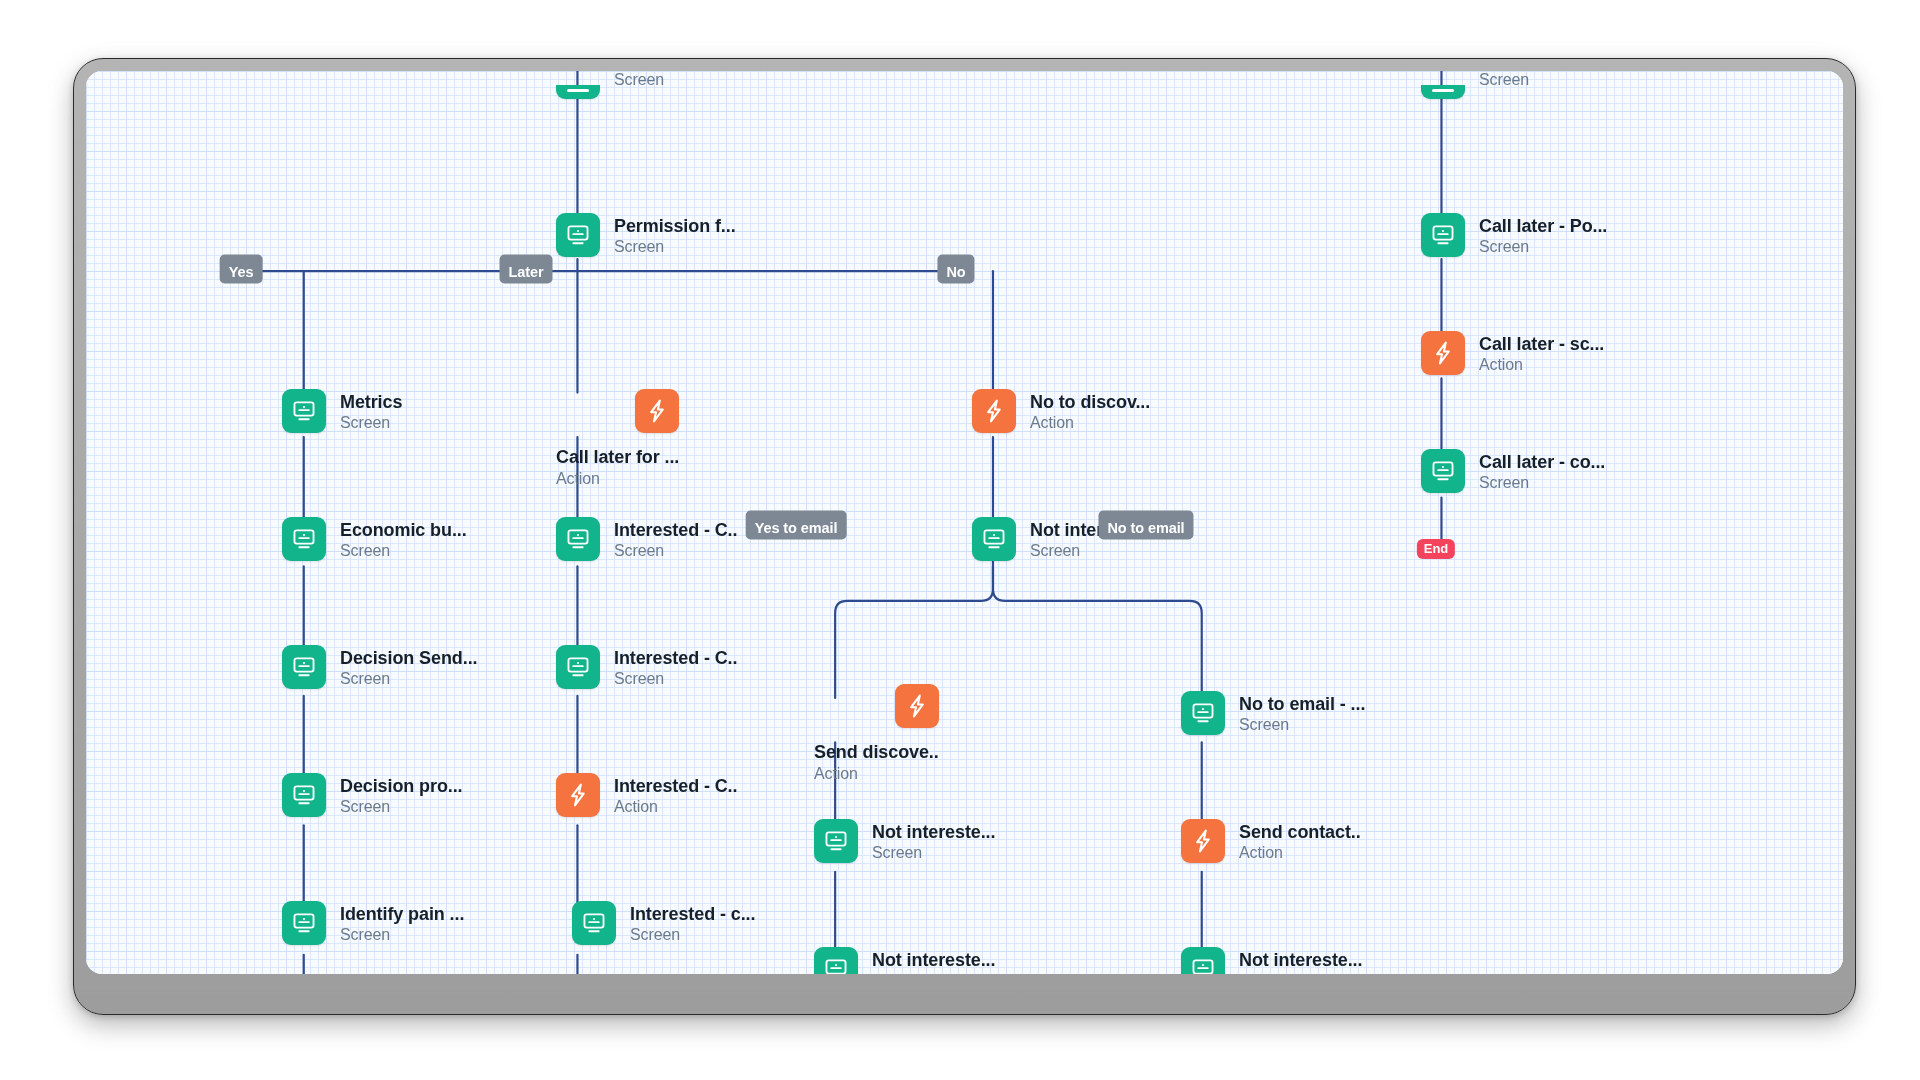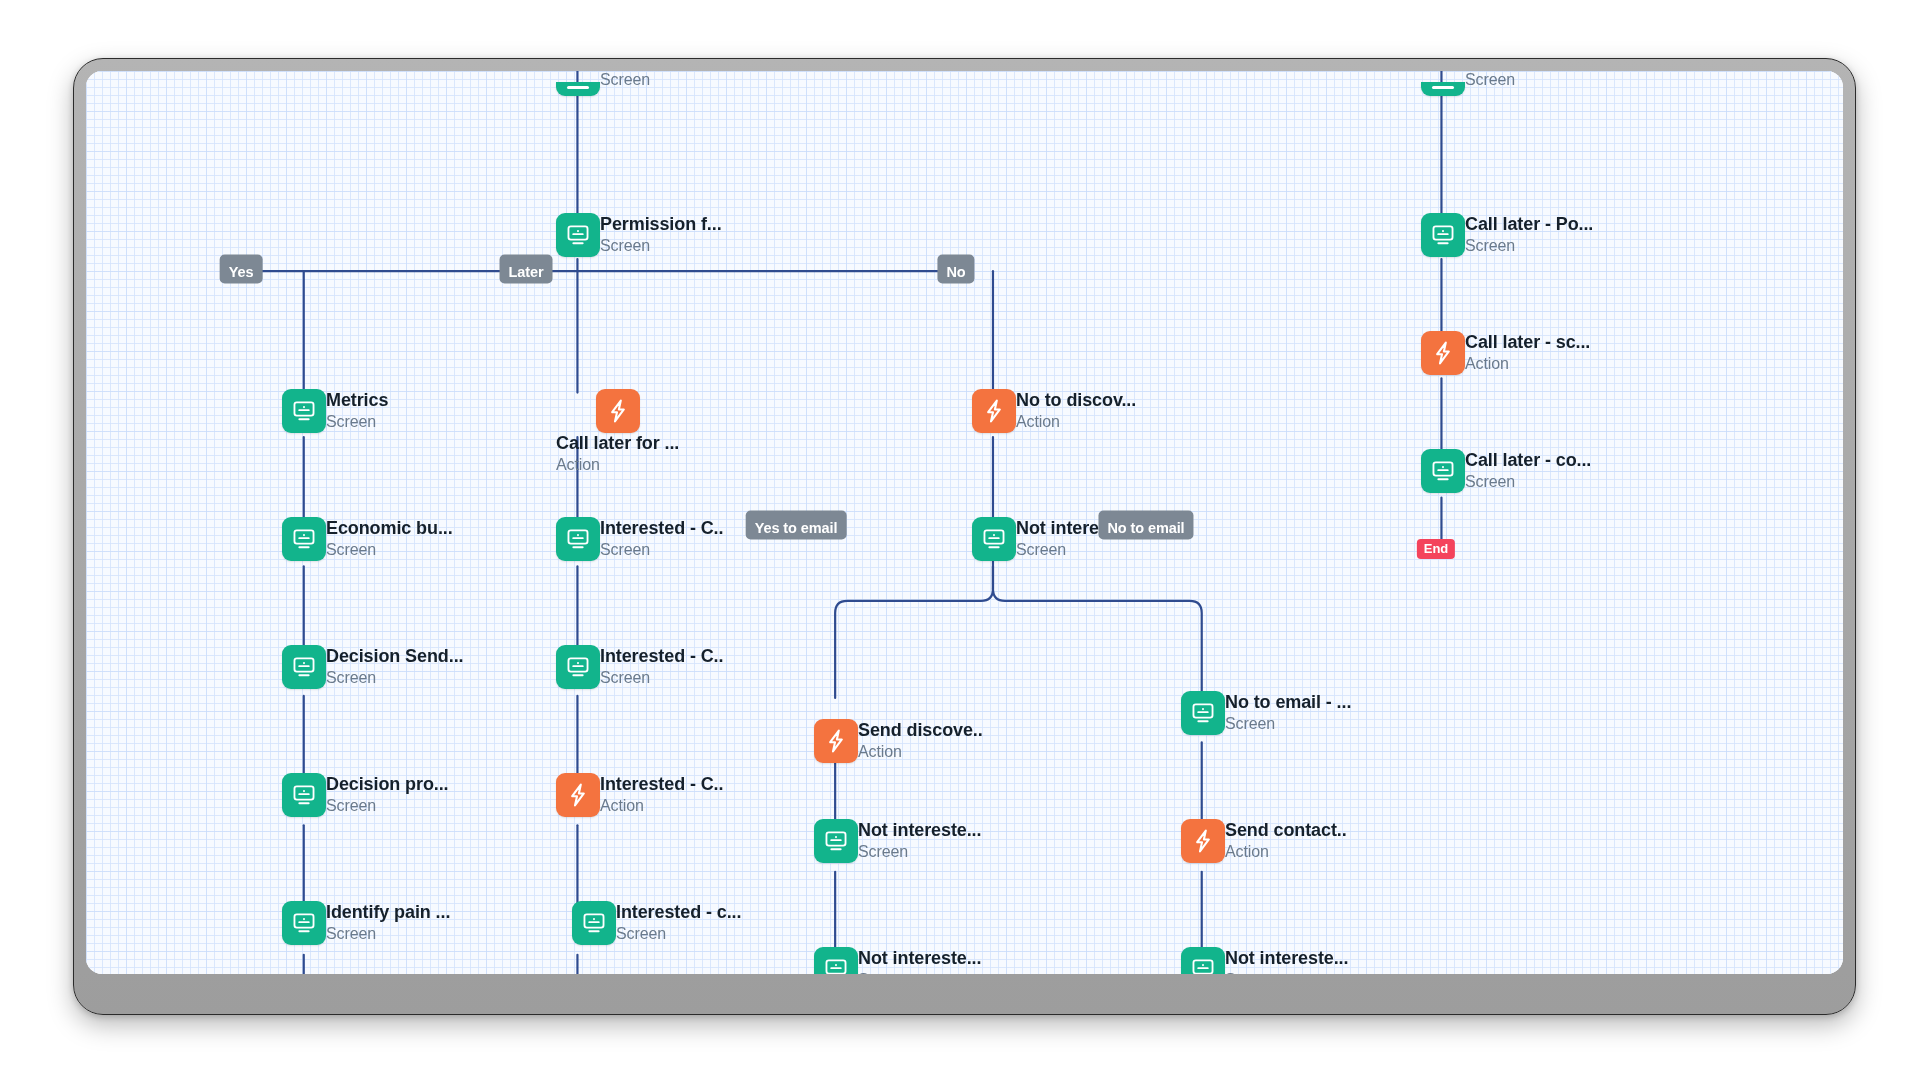--- a/index.html
+++ b/index.html
@@ -57,21 +57,22 @@
     left: 0; top: 0;
     width: 100%;
     height: 100%;
     pointer-events: none;
   }
 
   
   .node {
     position: absolute;
     display: flex;
-    align-items: center;
+    align-items: flex-end;
+    gap: 14px;
     white-space: nowrap;
   }
 
   .node-icon {
     width: 44px;
     height: 44px;
     border-radius: 9px;
     display: flex;
     align-items: center;
     justify-content: center;
@@ -354,21 +355,21 @@
              <circle cx="12" cy="8.4" r="0.95" fill="#ffffff" stroke="none"></circle>
              <line x1="7.6" y1="11.2" x2="16.4" y2="11.2"></line>
              <line x1="7.8" y1="19.6" x2="16.2" y2="19.6" stroke-width="2"></line>
            </svg>
             </div>
             <div class="node-text">
               <div class="node-title">Not intereste...</div>
               <div class="node-sub">Screen</div>
             </div>
           </div>
-          <div class="node" style="left: 728px; top: 648px;">
+          <div class="node" style="left: 728px; top: 613px; flex-direction: column;">
             <div class="node-icon action">
               <svg width="26" height="26" viewBox="0 0 24 24" fill="none" stroke="#ffffff" stroke-width="1.9" stroke-linejoin="round" stroke-linecap="round">
              <path d="M14.6 2.4 L6.6 13.1 L11.1 13.1 L9.2 21.6 L17.4 10.6 L12.8 10.6 Z"></path>
            </svg>
             </div>
             <div class="node-text">
               <div class="node-title">Send discove..</div>
               <div class="node-sub">Action</div>
             </div>
           </div>
@@ -484,18 +485,18 @@
               <div class="node-sub">Screen</div>
             </div>
           </div>
         </div>
       <div id="label-layer">
           <div class="edge-label" style="left: 155px; top: 198px;">Yes</div>
           <div class="edge-label" style="left: 440px; top: 198px;">Later</div>
           <div class="edge-label" style="left: 870px; top: 198px; text-align: center;">No</div>
           <div class="edge-label" style="left: 710px; top: 454px;">Yes to email</div>
           <div class="edge-label" style="left: 1060px; top: 454px;">No to email</div>
-          <div class="edge-label end" style="left: 1350px; top: 478px;">End</div>
+          <div class="edge-label end" style="left: 1350px; top: 478px; border-radius: 6px;">End</div>
         </div>
 
     </div>
   </div>
 </div>
 
 </body></html>

